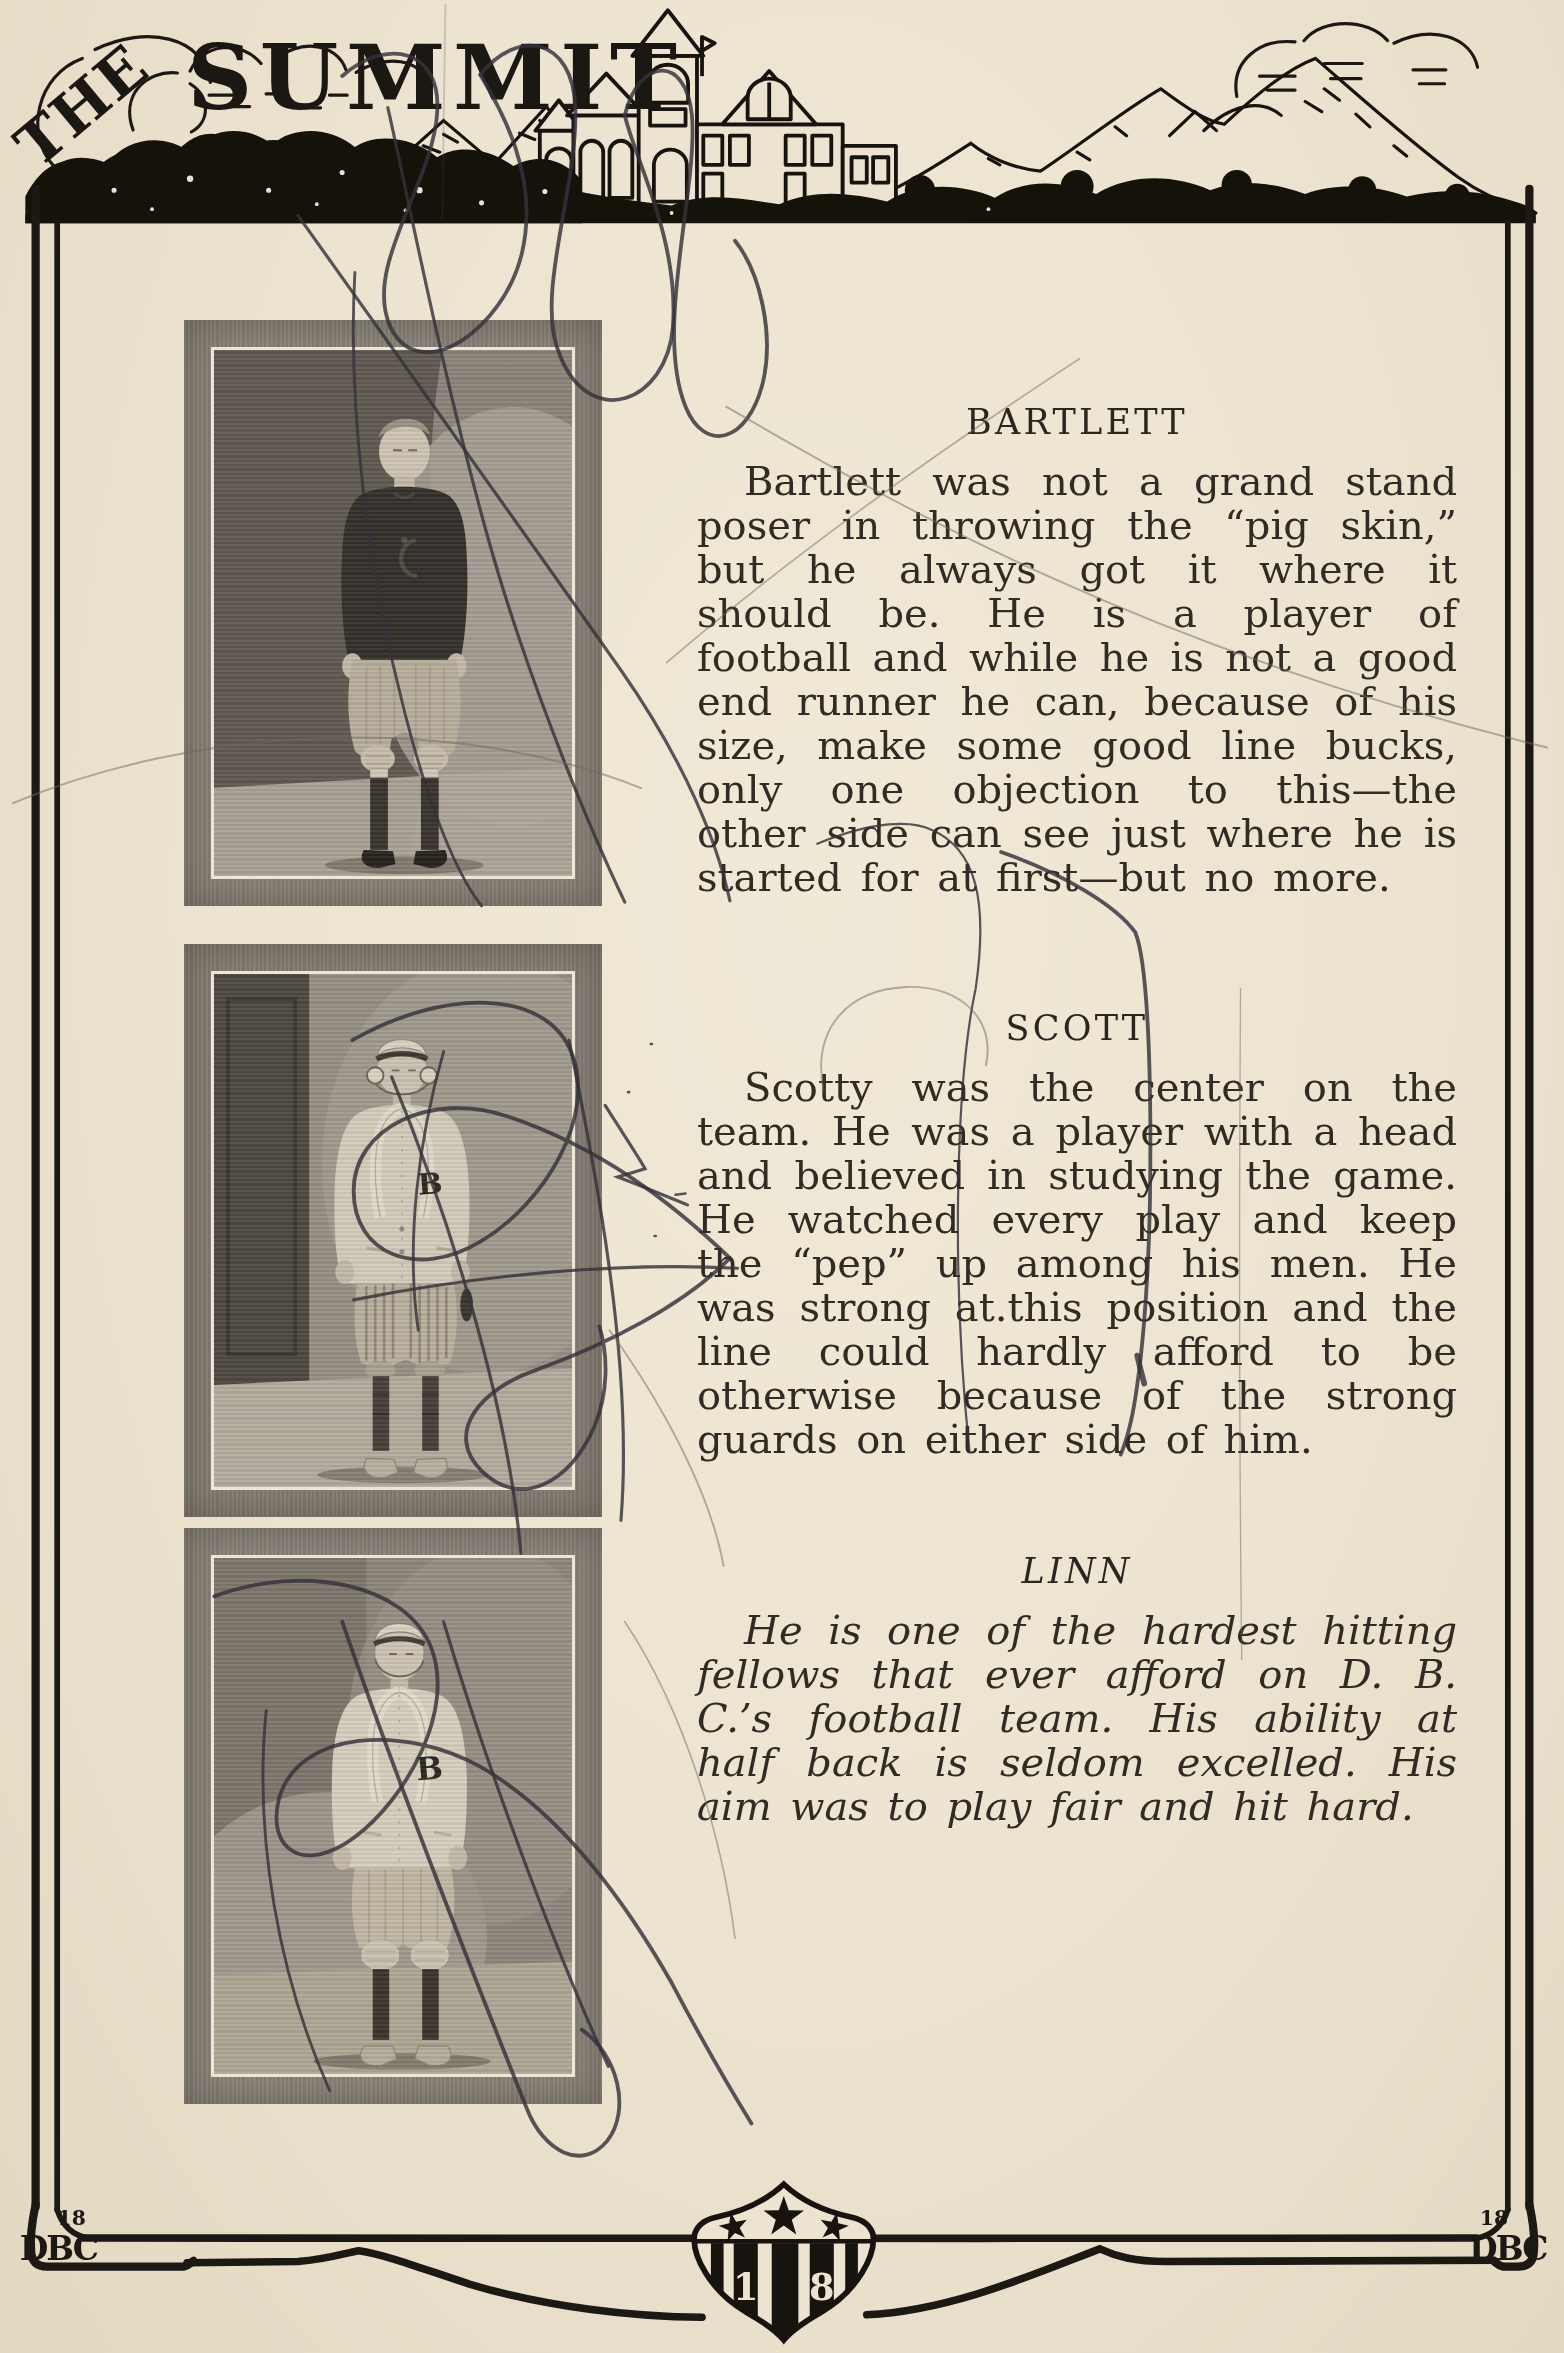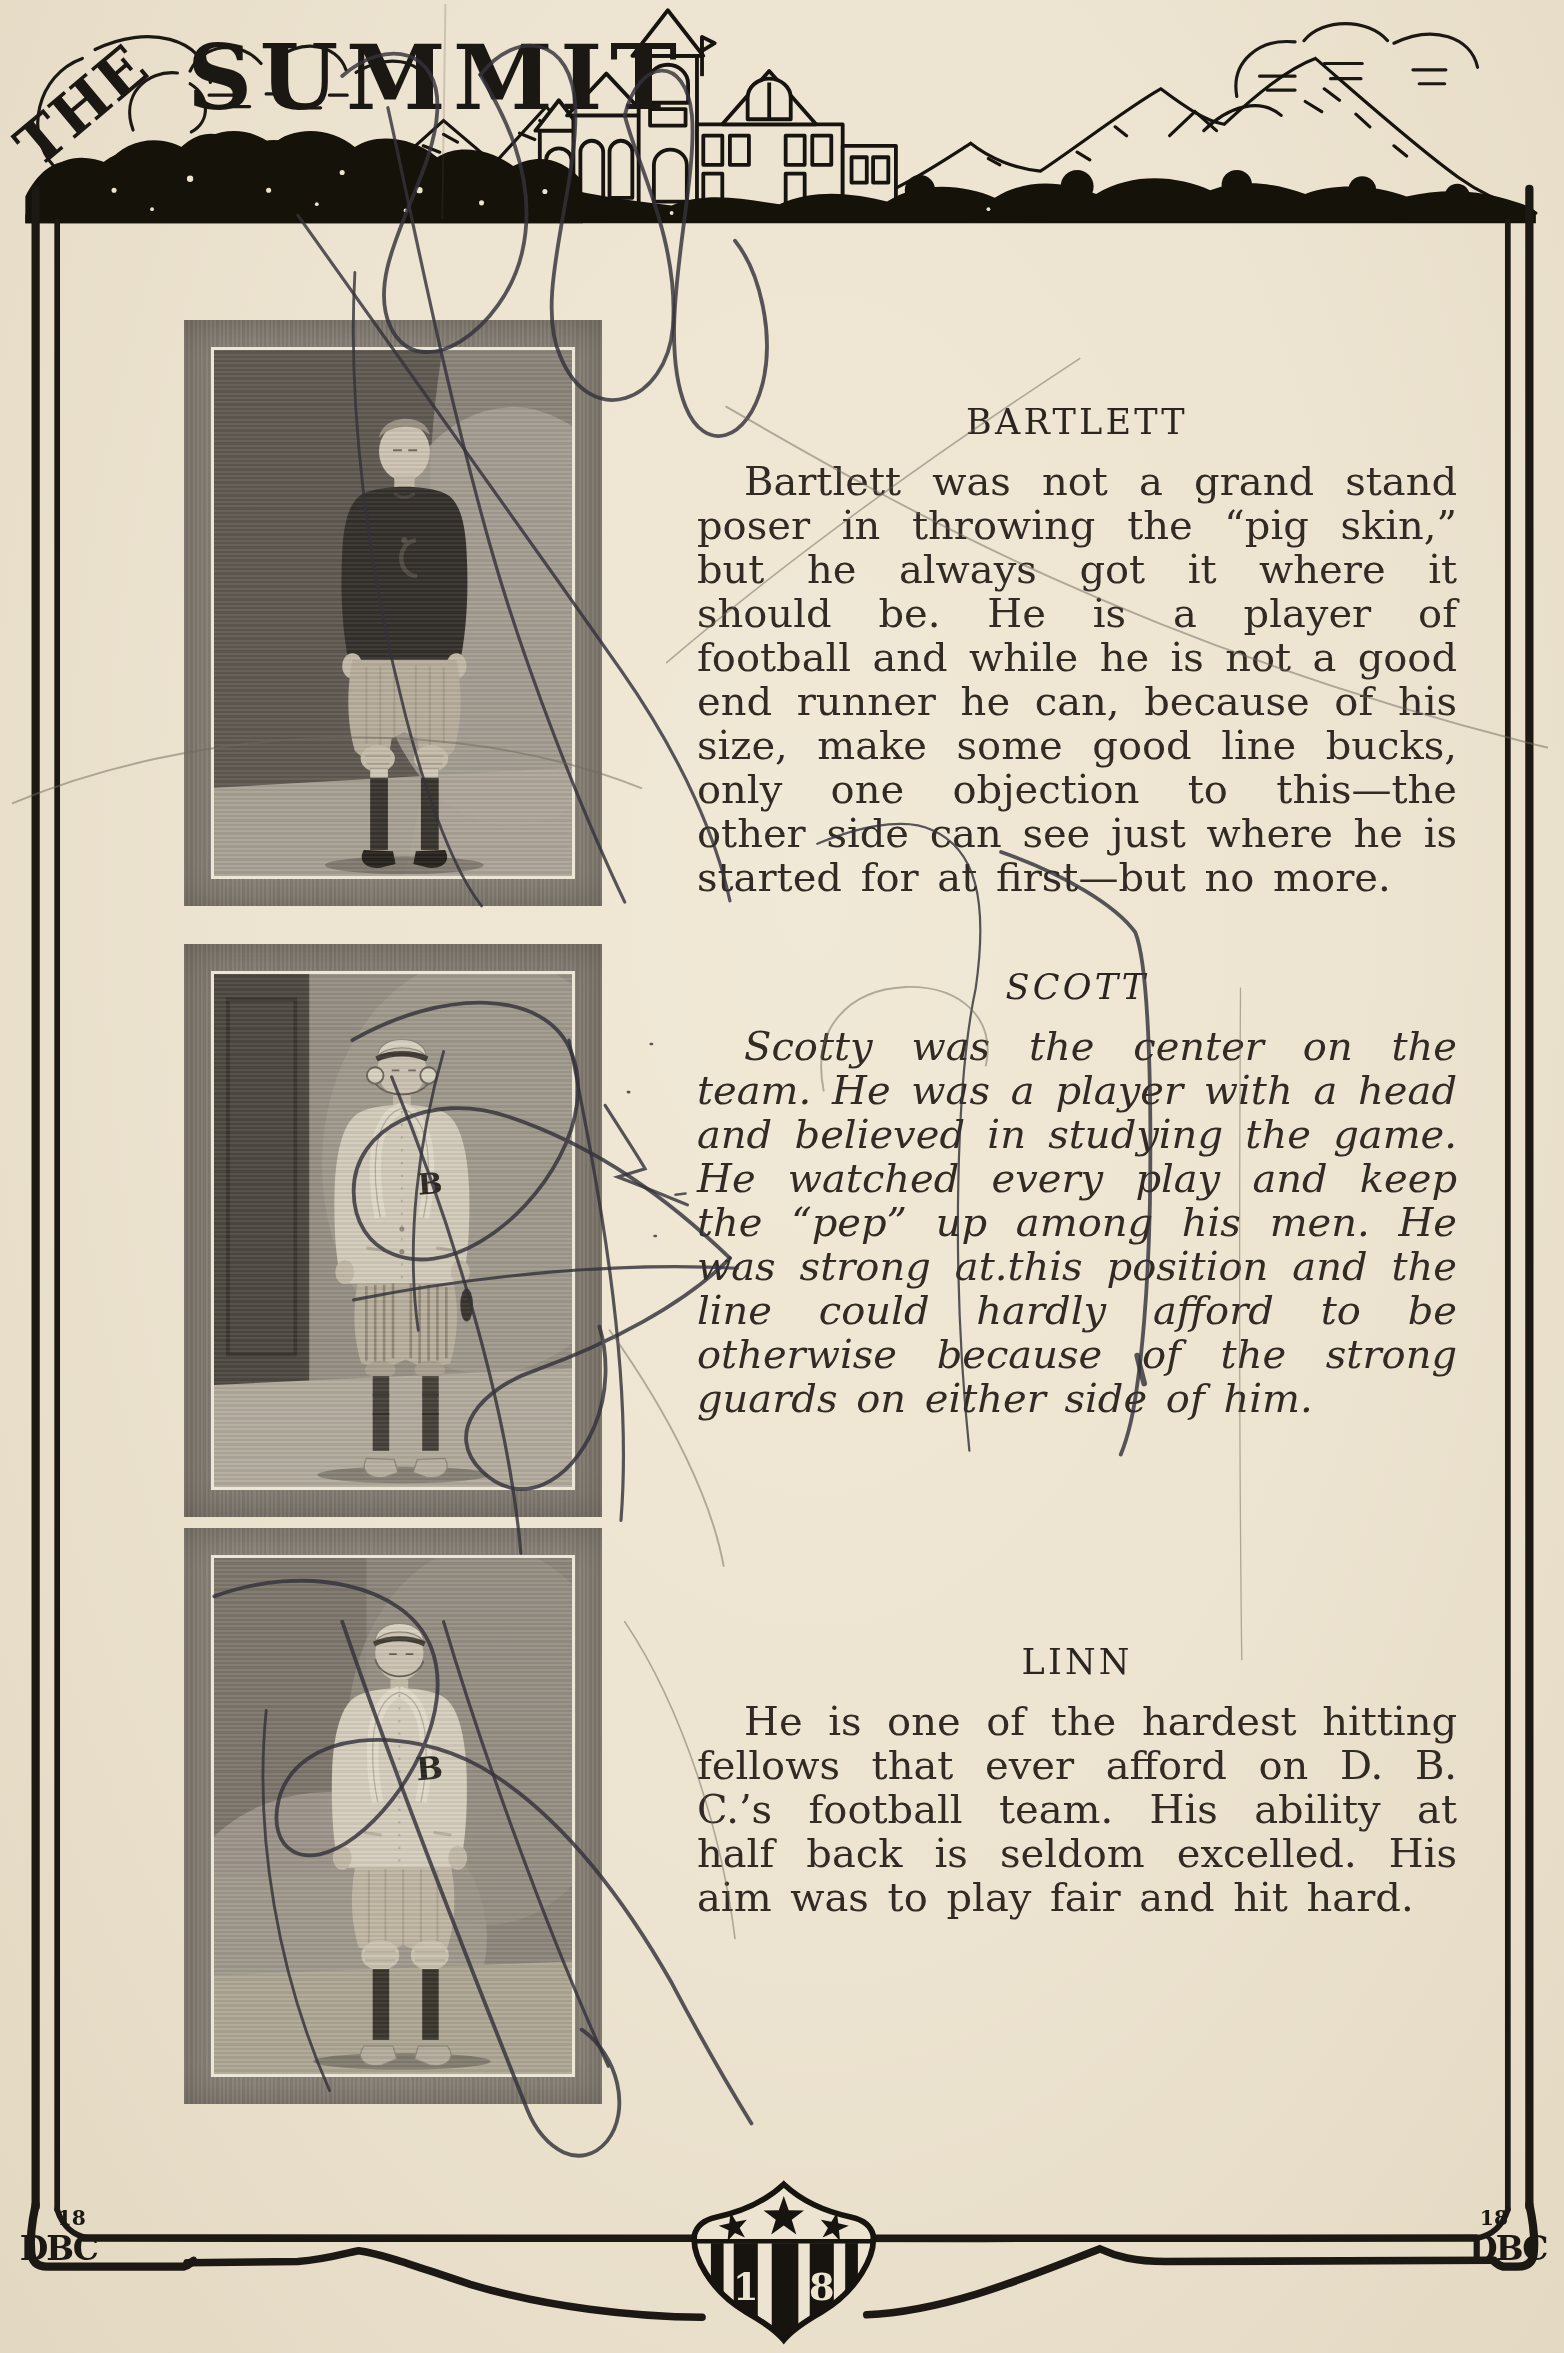--- a/index.html
+++ b/index.html
@@ -20,22 +20,22 @@
   .photo-img{position:absolute;inset:0;overflow:hidden;}
   .photo-img svg{display:block;width:100%;height:100%;}
   .photo-img::after{content:"";position:absolute;inset:0;pointer-events:none;
     background:repeating-linear-gradient(0deg, rgba(250,245,230,.06) 0 0.6px, rgba(22,17,12,.06) 0.6px 1.3px);}
   
   .section{position:absolute;left:697px;width:760px;color:#2e2822;}
   .section h2{margin:0;font-size:35px;font-weight:400;letter-spacing:3.2px;text-align:center;color:#2b2520;}
   .section p{margin:16.5px 0 0 0;font-size:40px;line-height:44px;text-align:justify;
     text-indent:47px;word-spacing:.15em;color:#312b24;}
   #sec-0{top:402px;}
-  #sec-1{top:967px;font-style:italic;}
-  #sec-2{top:1642px;}
+  #sec-1{top:1008px;}
+  #sec-2{top:1551px;font-style:italic;}
   .overlay{pointer-events:none;}
 </style>
 </head>
 <body>
 
 <div class="page">
 
   <svg class="abs" width="1565" height="241" viewBox="0 0 2470 380">
 
     <g stroke="#1c1813" stroke-width="5" fill="none" stroke-linecap="round">

